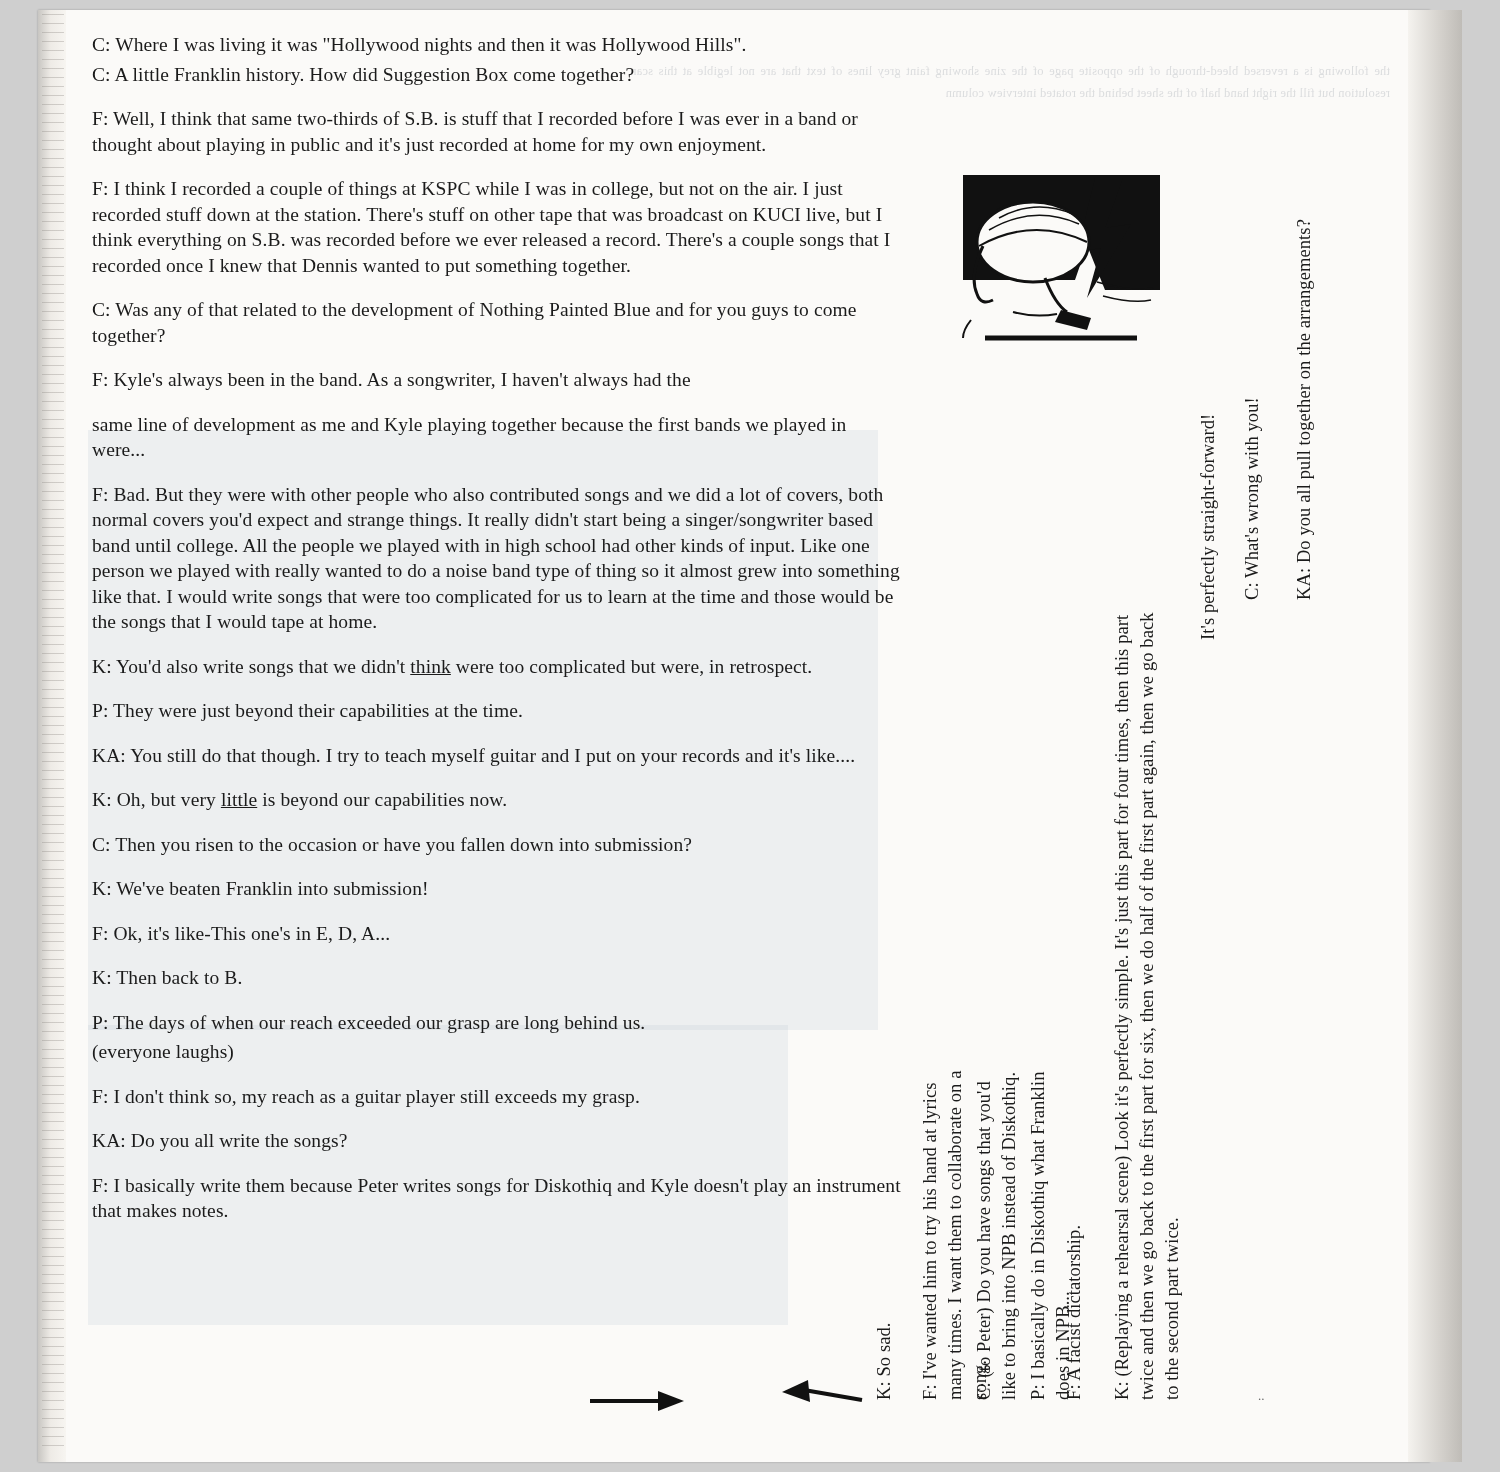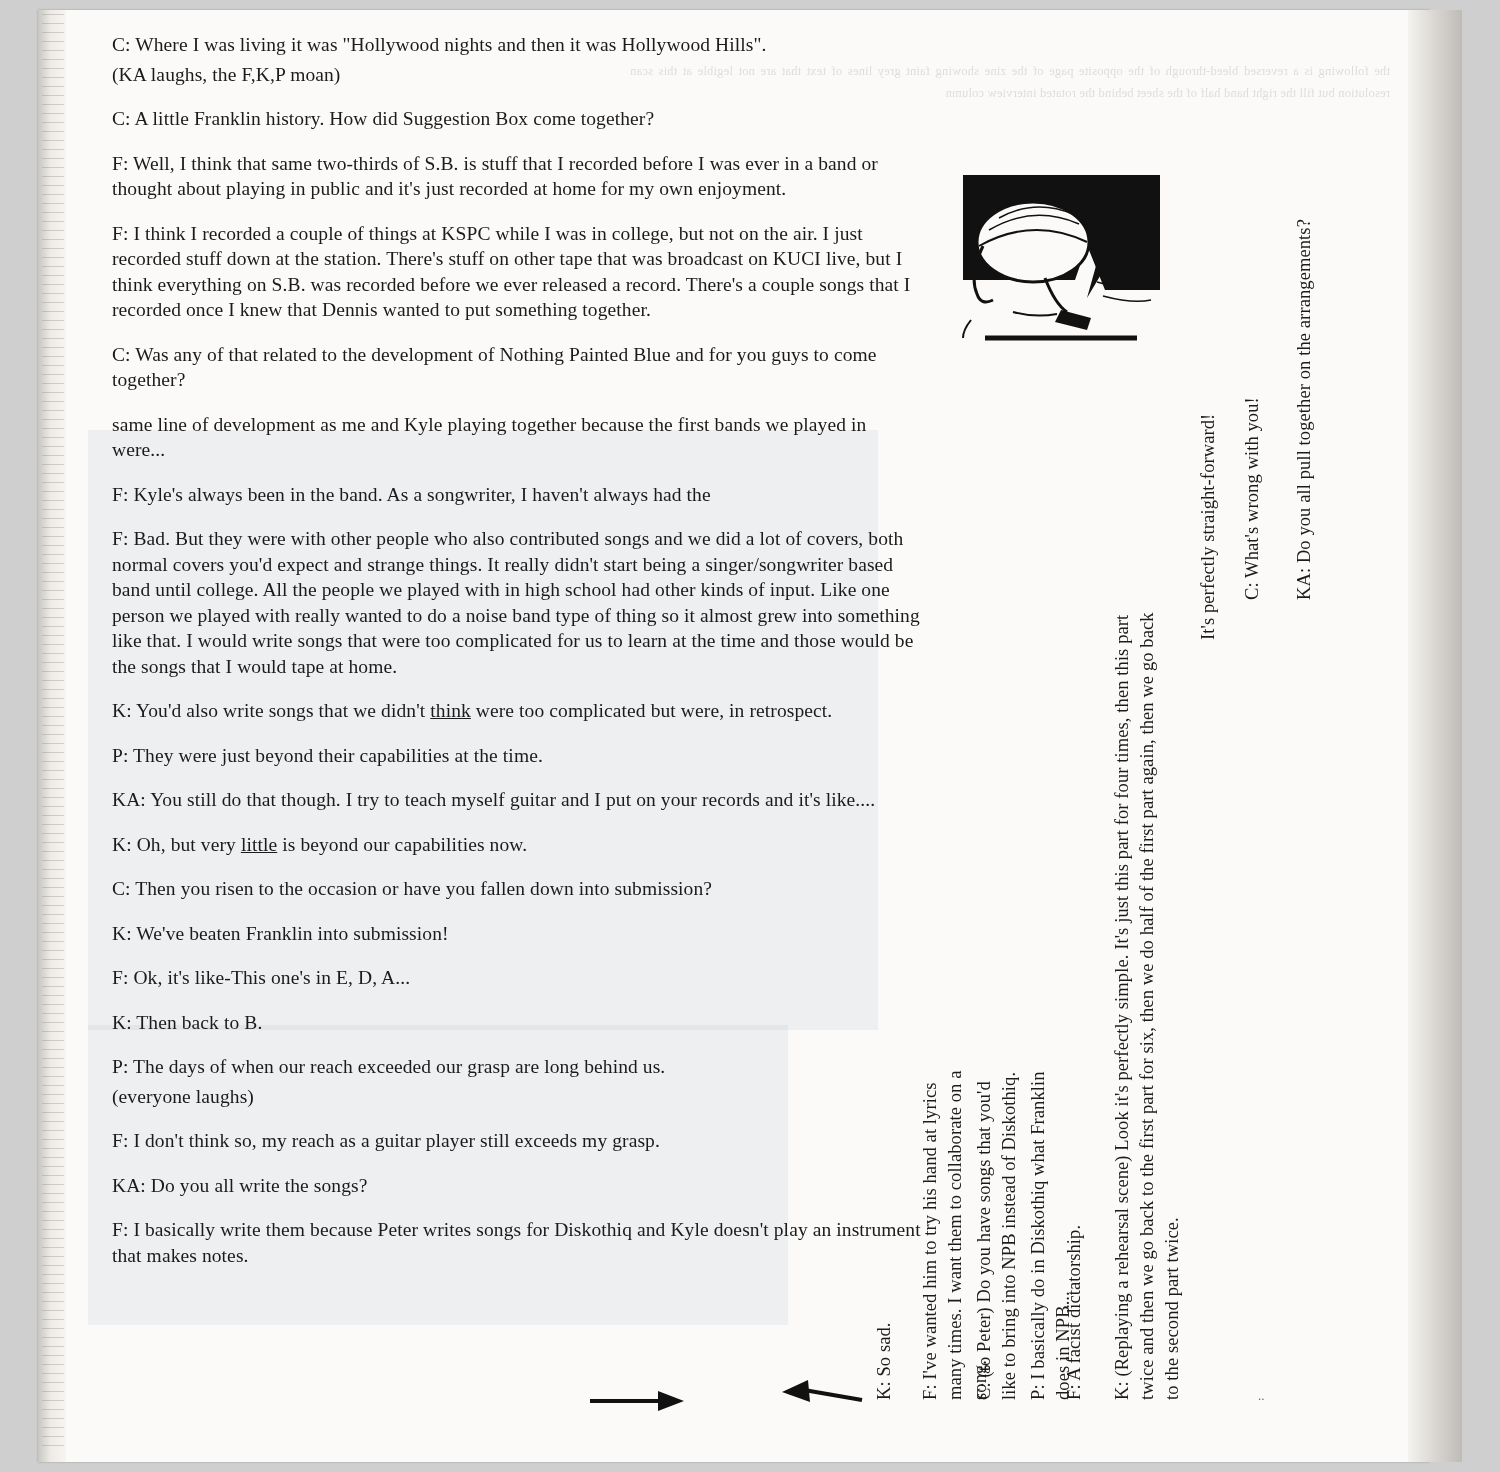--- a/index.html
+++ b/index.html
@@ -78,21 +78,21 @@
     letter-spacing: 0.2px;
     transform: scaleX(-1);
     pointer-events: none;
     overflow: hidden;
     text-align: justify;
   }
 
   
   #column {
     position: absolute;
-    left: 112px;
+    left: 92px;
     top: 32px;
     width: 810px;
   }
   .para {
     color: #1b1b1b;
     font-family: "Liberation Serif", serif;
     font-size: 19.5px;
     line-height: 25.5px;
     margin: 0 0 19px 0;
     letter-spacing: 0.1px;
@@ -154,27 +154,26 @@
       <path d="M58 142 q22 6 44 2" fill="none" stroke="#111" stroke-width="2"></path>
       <path d="M30 168 L182 168" stroke="#111" stroke-width="5"></path>
       <path d="M142 112 q34 10 56 6" fill="none" stroke="#111" stroke-width="1.5"></path>
       <path d="M148 126 q30 8 48 4" fill="none" stroke="#111" stroke-width="1.5"></path>
       <path d="M16 150 q-8 10 -8 18" fill="none" stroke="#111" stroke-width="2"></path>
     </svg>
   </div>
 
   <div id="column">
     <p class="para tight">C: Where I was living it was "Hollywood nights and then it was Hollywood Hills".</p>
-    <p class="para">(KA laughs, the F,K,P moan)</p>
     <p class="para">C: A little Franklin history. How did Suggestion Box come together?</p>
     <p class="para">F: Well, I think that same two-thirds of S.B. is stuff that I recorded before I was ever in a band or thought about playing in public and it's just recorded at home for my own enjoyment.</p>
     <p class="para">F: I think I recorded a couple of things at KSPC while I was in college, but not on the air. I just recorded stuff down at the station. There's stuff on other tape that was broadcast on KUCI live, but I think everything on S.B. was recorded before we ever released a record. There's a couple songs that I recorded once I knew that Dennis wanted to put something together.</p>
     <p class="para">C: Was any of that related to the development of Nothing Painted Blue and for you guys to come together?</p>
+    <p class="para">F: Kyle's always been in the band. As a songwriter, I haven't always had the</p>
     <p class="para">same line of development as me and Kyle playing together because the first bands we played in were...</p>
-    <p class="para">F: Kyle's always been in the band. As a songwriter, I haven't always had the</p>
     <p class="para">F: Bad. But they were with other people who also contributed songs and we did a lot of covers, both normal covers you'd expect and strange things. It really didn't start being a singer/songwriter based band until college. All the people we played with in high school had other kinds of input. Like one person we played with really wanted to do a noise band type of thing so it almost grew into something like that. I would write songs that were too complicated for us to learn at the time and those would be the songs that I would tape at home.</p>
     <p class="para">K: You'd also write songs that we didn't <u>think</u> were too complicated but were, in retrospect.</p>
     <p class="para">P: They were just beyond their capabilities at the time.</p>
     <p class="para">KA: You still do that though. I try to teach myself guitar and I put on your records and it's like....</p>
     <p class="para">K: Oh, but very <u>little</u> is beyond our capabilities now.</p>
     <p class="para">C: Then you risen to the occasion or have you fallen down into submission?</p>
     <p class="para">K: We've beaten Franklin into submission!</p>
     <p class="para">F: Ok, it's like-This one's in E, D, A...</p>
     <p class="para">K: Then back to B.</p>
     <p class="para tight">P: The days of when our reach exceeded our grasp are long behind us.</p>

